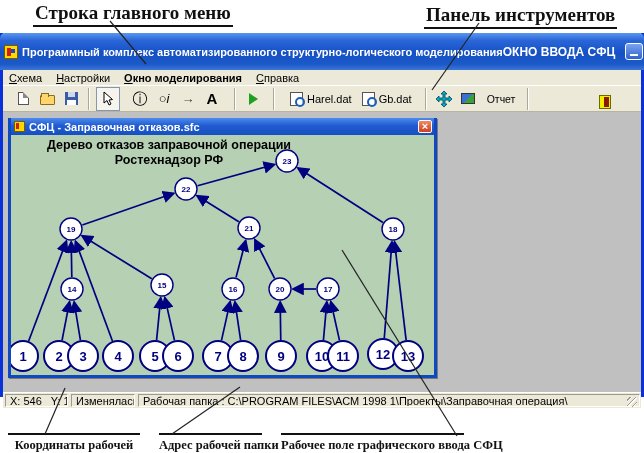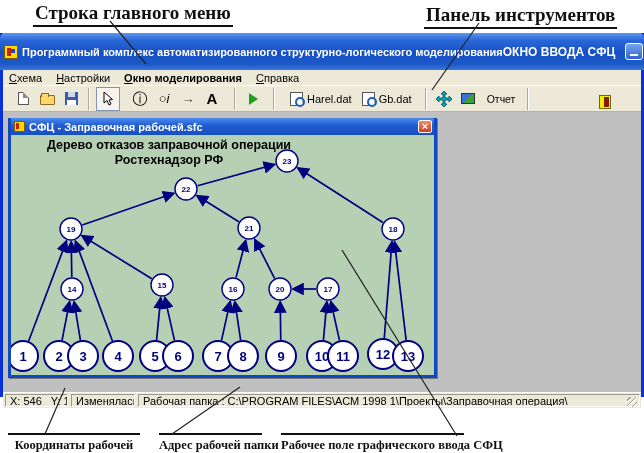--- a/index.html
+++ b/index.html
@@ -201,21 +201,21 @@
         <span class="ic-exit"></span>
       </span>
   </div>
 
   <div class="client">
     <div class="doc-window">
       <div class="doc-titlebar">
         <span class="doc-icon">
             <i></i>
           </span>
-        <span class="doc-title">СФЦ - Заправочная рабочей.sfc</span>
+        <span class="doc-title">СФЦ - Заправочная отказов.sfc</span>
         <span class="doc-close">×</span>
       </div>
       <div class="canvas">
         <div class="canvas-header">
           <div>Дерево отказов заправочной операции</div>
           <div>Ростехнадзор РФ</div>
         </div>
         <svg id="tree-svg" width="423" height="240" viewBox="0 0 423 240">
           <defs>
             <marker id="arr" viewBox="0 0 10 10" refX="8.5" refY="5" markerWidth="7.5" markerHeight="7.5" orient="auto">

